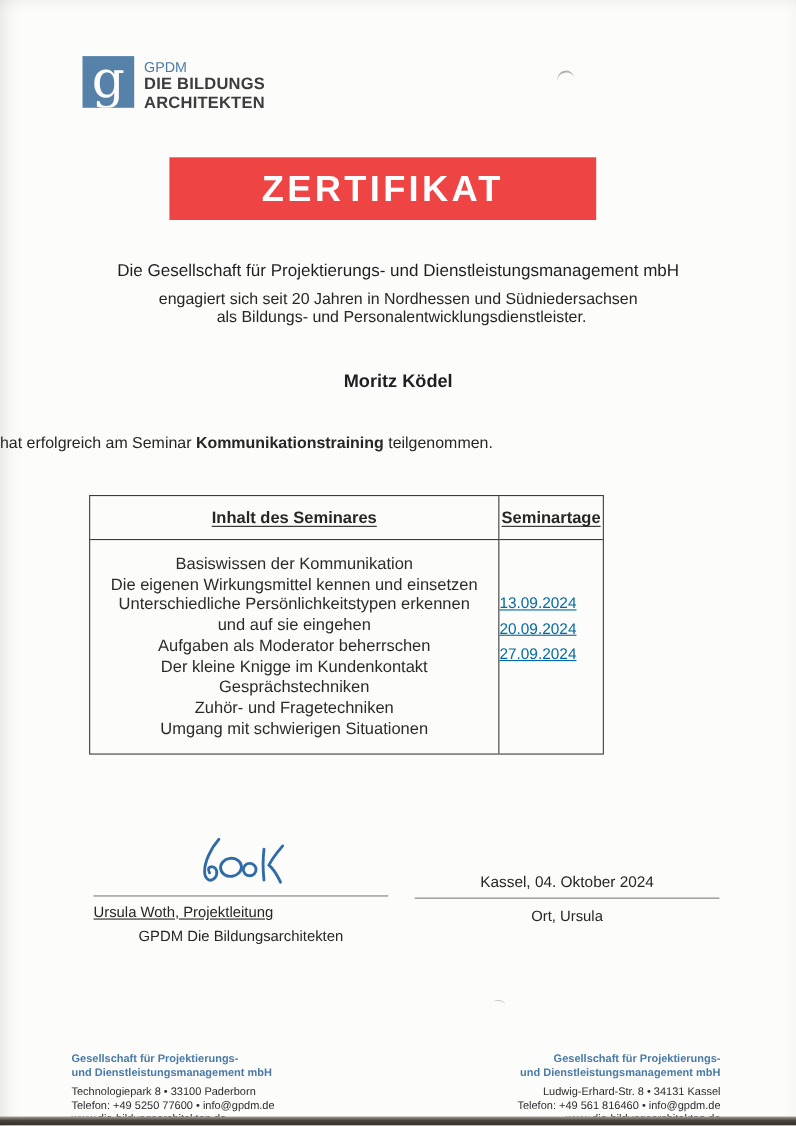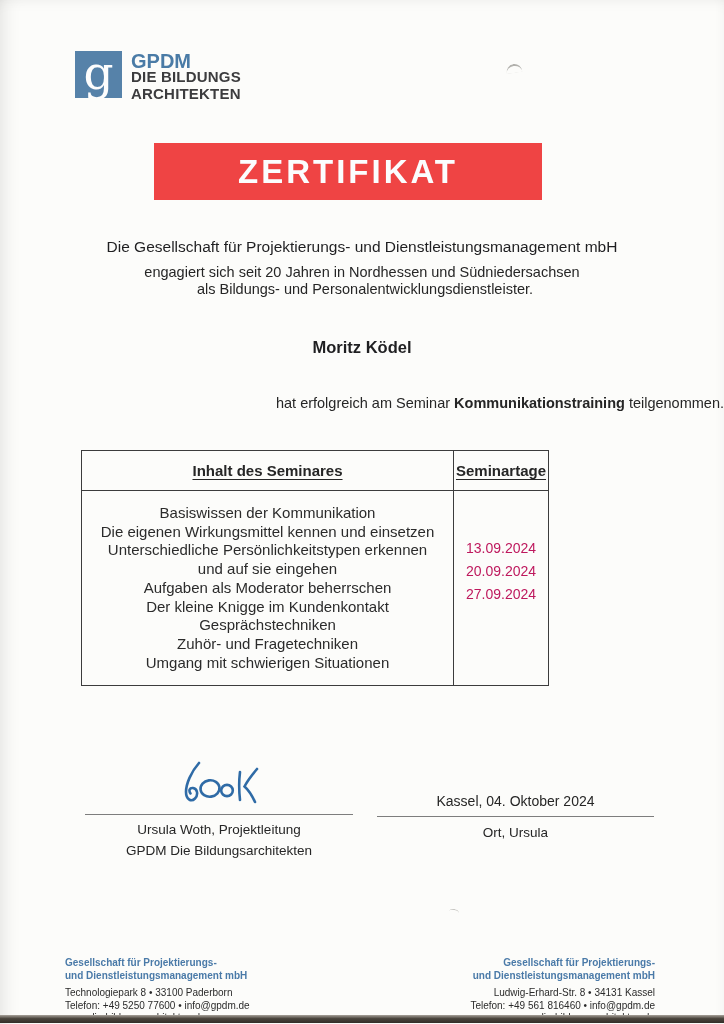--- a/index.html
+++ b/index.html
@@ -13,59 +13,59 @@
   }
 
   
   .logo { position:absolute; left:75px; top:51px; display:flex; align-items:flex-start; }
   .logo-mark {
     width:47px; height:47px; background:#5682a9; overflow:hidden;
     color:#fdfdfd; font-family:"DejaVu Serif", serif; font-size:47px; line-height:44px;
     text-align:center;
   }
   .logo-text { margin-left:9px; padding-top:2px; }
-  .logo-brand { color:#4a7ba6; font-weight:bold; font-size:20px; line-height:16px; }
+  .logo-brand { color:#4a7ba6; font-weight:normal; font-size:13px; line-height:16px; }
   .logo-sub   { color:#3c3c3e; font-weight:bold; font-size:15px; line-height:16.5px; letter-spacing:.2px; }
 
   
   .banner {
     position:absolute; left:154px; top:143px; width:388px; height:57px;
     background:#ef4444; display:flex; align-items:center; justify-content:center;
   }
   .banner-title { color:#fbfdfe; font-size:33px; font-weight:bold; letter-spacing:3px; }
 
   
   .intro-company { position:absolute; left:0; right:0; top:238px; text-align:center; font-weight:normal; font-size:15.5px; color:#1f1f21; }
   .intro-line1   { position:absolute; left:0; right:0; top:264px; text-align:center; font-size:14.5px; }
   .intro-line2   { position:absolute; left:6px; right:0; top:281px; text-align:center; font-size:14.5px; }
 
   .participant-name { position:absolute; left:0; right:0; top:338px; text-align:center; font-weight:bold; font-size:16.5px; color:#1f1f21; }
 
-  .statement { position:absolute; left:0; right:0; top:395px; text-align:right; font-size:14.5px; }
+  .statement { position:absolute; left:0; right:0; top:395px; text-align:left; font-size:14.5px; }
 
   
   .seminar-table {
     position:absolute; left:81px; top:450px; width:468px; height:236px;
     border:1.5px solid #3c3c3c; box-sizing:border-box;
     display:grid; grid-template-columns:372px 1fr; grid-template-rows:40px 1fr;
   }
   .th { display:flex; align-items:center; justify-content:center;
         font-size:15px; font-weight:bold; border-bottom:1.5px solid #3c3c3c; }
   .th span { text-decoration:underline; text-underline-offset:3px; }
   .th-left { border-right:1.5px solid #3c3c3c; }
   .td-left {
     border-right:1.5px solid #3c3c3c; padding-top:13px;
     text-align:center; font-size:15px; line-height:18.7px; color:#2b2b2b;
   }
-  .td-right { padding-top:46px; text-align:center; font-size:14px; line-height:23px; color:#be185d; }
+  .td-right { padding-top:46px; font-size:14px; line-height:23px; color:#0369a1;text-decoration:underline; }
 
   
   .sig-svg { position:absolute; left:177px; top:757px; }
   .sig-line-left  { position:absolute; left:85px;  top:814px; width:268px; border-top:1.5px solid #7d7d7d; }
-  .sig-name { position:absolute; left:85px; width:268px; top:822px; text-align:center; font-size:13.5px; }
+  .sig-name { position:absolute; left:85px; width:268px; top:822px; text-align:left; font-size:13.5px;text-decoration:underline; }
   .sig-org  { position:absolute; left:85px; width:268px; top:843px; text-align:center; font-size:13.5px; }
   .place-date { position:absolute; left:377px; width:277px; top:793px; text-align:center; font-size:14px; }
   .sig-line-right { position:absolute; left:377px; top:816px; width:277px; border-top:1.5px solid #7d7d7d; }
   .date-caption { position:absolute; left:377px; width:277px; top:825px; text-align:center; font-size:13.5px; }
 
   
   .footer-left  { position:absolute; left:65px;  top:957px; font-size:10px; line-height:12.5px; }
   .footer-right { position:absolute; right:69px; top:957px; font-size:10px; line-height:12.5px; text-align:right; }
   .footer-blue  { color:#4a7aa8; font-weight:bold; }
   .footer-black { margin-top:5px; color:#2b2b2b; }

